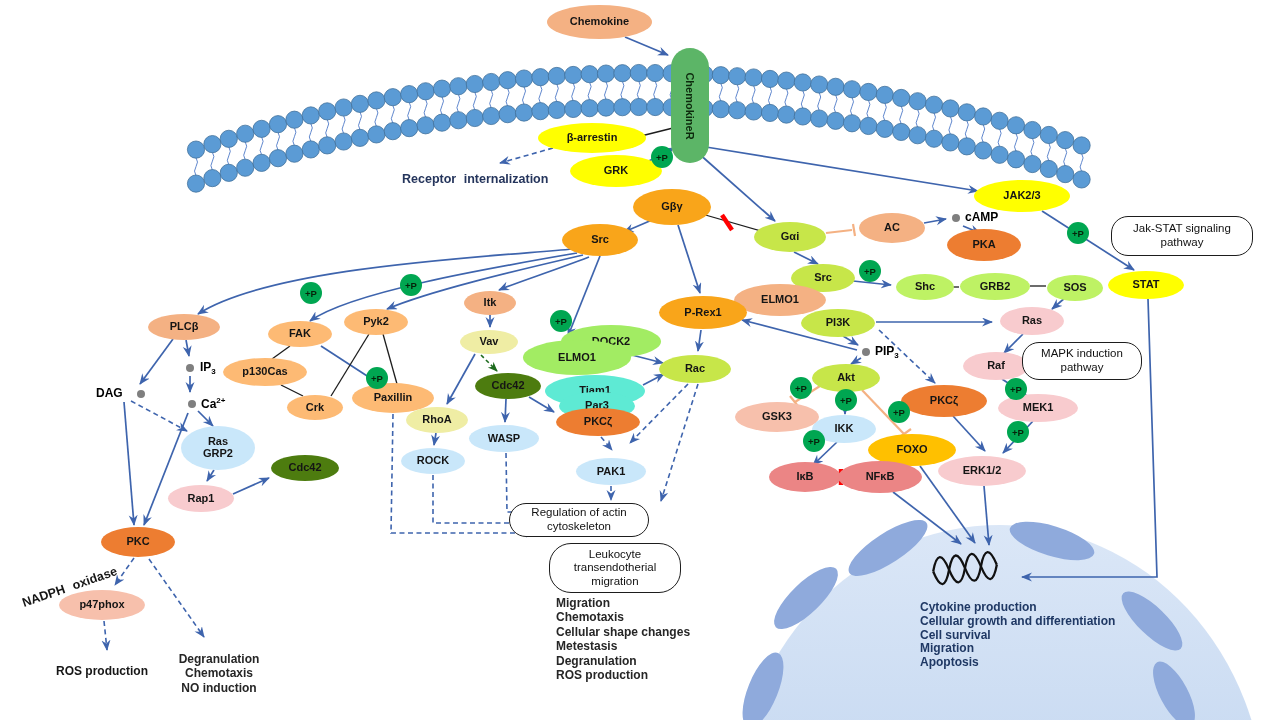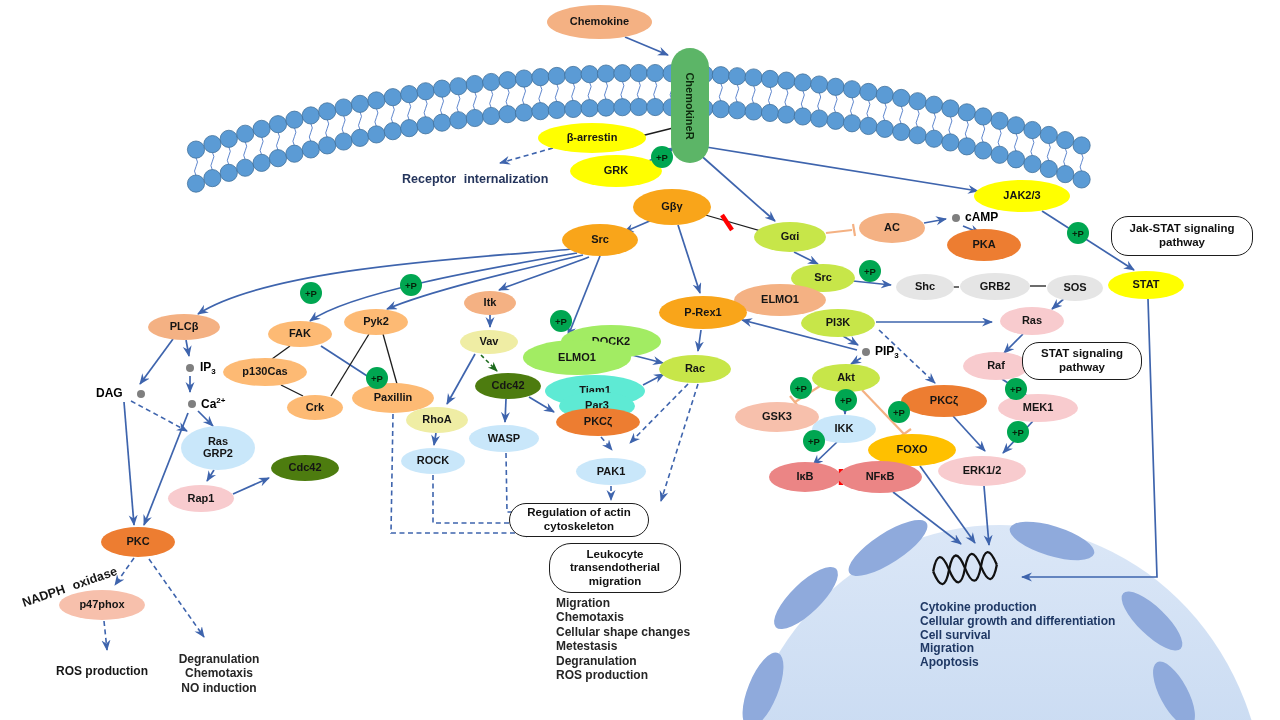--- a/index.html
+++ b/index.html
@@ -3,29 +3,29 @@
 <meta charset="utf-8">
 <style>
   html,body{margin:0;padding:0;background:#fff;font-family:"Liberation Sans",sans-serif;}
   #canvas{position:relative;width:1280px;height:720px;overflow:hidden;background:#fff;}
   #art{position:absolute;left:0;top:0;z-index:1;}
   .n{position:absolute;z-index:3;border-radius:50%;display:flex;align-items:center;justify-content:center;
      font-weight:bold;font-size:11px;color:#151515;text-align:center;line-height:1.05;}
   .salmon{background:#F4B183}.coral{background:#fdba74}.pink{background:#F8CBCE}
   .sal2{background:#F7C0AC}.yellow{background:#FFFF00}.orange{background:#F9A51A}
   .gold{background:#FFC000}.dkorange{background:#ED7D31}.ygreen{background:#C7E649}
-  .ltgreen{background:#e5e5e5}.lime{background:#A2EC63}.bgreen{background:#4d7c0f}
+  .ltgreen{background:#bef264}.lime{background:#A2EC63}.bgreen{background:#4d7c0f}
   .pyellow{background:#EFEDA4}.ltblue{background:#C9E7FA}.blue{background:#5eead4}
   .red2{background:#EB8585}
   .receptor{position:absolute;z-index:4;background:#5CB567;border-radius:19px;display:flex;
      align-items:center;justify-content:center;font-weight:bold;font-size:11px;color:#0d2a0d;}
   .receptor span{transform:rotate(90deg);white-space:nowrap;}
   .pbox{position:absolute;z-index:3;background:#fff;border:1.6px solid #1d1d1d;border-radius:17px;
      display:flex;align-items:center;justify-content:center;text-align:center;
-     font-weight:bold;font-size:11.5px;line-height:1.18;color:#111;padding:4px 8px;box-sizing:border-box;}
+     font-weight:normal;font-size:11.5px;line-height:1.18;color:#111;padding:4px 8px;box-sizing:border-box;}
   .bp{position:absolute;z-index:5;width:22px;height:22px;border-radius:50%;background:#00A651;
      color:#06230a;display:flex;align-items:center;justify-content:center;font-weight:bold;font-size:9.5px;}
   .dot{position:absolute;z-index:3;width:8px;height:8px;border-radius:50%;background:#7F7F7F;}
   .dlab{position:absolute;z-index:3;font-weight:bold;font-size:12px;color:#000000;white-space:nowrap;}
   .dlab sub{font-size:8px;}
   .dlab sup{font-size:8px;}
   .freetext{position:absolute;z-index:3;font-weight:bold;color:#24314f;white-space:nowrap;}
   .lst{position:absolute;z-index:3;font-weight:bold;font-size:12px;line-height:14.4px;color:#262626;}
   .lst div{white-space:nowrap;}
   .nuclist{color:#1F3864;line-height:13.8px;}
@@ -410,21 +410,21 @@
 <div class="dot" style="left:188px;top:400px"></div>
 <div class="dlab" style="left:201px;top:396px"><span>Ca</span><sup>2+</sup></div>
 <div class="dot" style="left:137px;top:390px"></div>
 <div class="dlab" style="left:96px;top:386px"><span>DAG</span></div>
 <div class="dot" style="left:952px;top:214px"></div>
 <div class="dlab" style="left:965px;top:210px"><span>cAMP</span></div>
 <div class="dot" style="left:862px;top:348px"></div>
 <div class="dlab" style="left:875px;top:344px"><span>PIP</span><sub>3</sub></div>
 
 <div class="pbox" style="left:1111px;top:216px;width:142px;height:40px">Jak-STAT signaling pathway</div>
-<div class="pbox" style="left:1022px;top:342px;width:120px;height:38px">STAT signaling pathway</div>
+<div class="pbox" style="left:1022px;top:342px;width:120px;height:38px">MAPK induction pathway</div>
 <div class="pbox" style="left:509px;top:503px;width:140px;height:34px">Regulation of actin cytoskeleton</div>
 <div class="pbox" style="left:549px;top:543px;width:132px;height:50px;border-radius:22px">Leukocyte transendotherial migration</div>
 
 <div class="freetext" style="left:402px;top:172px;font-size:12.5px;word-spacing:4px;color:#25355c">Receptor internalization</div>
 <div class="freetext" style="left:20px;top:580px;font-size:12.5px;word-spacing:5px;color:#161616;transform:rotate(-19deg)">NADPH oxidase</div>
 <div class="freetext" style="left:56px;top:664px;font-size:12px;color:#161616">ROS production</div>
 
 <div class="lst" style="left:160px;top:652px;text-align:center;width:118px">
   <div>Degranulation</div>
   <div>Chemotaxis</div>

